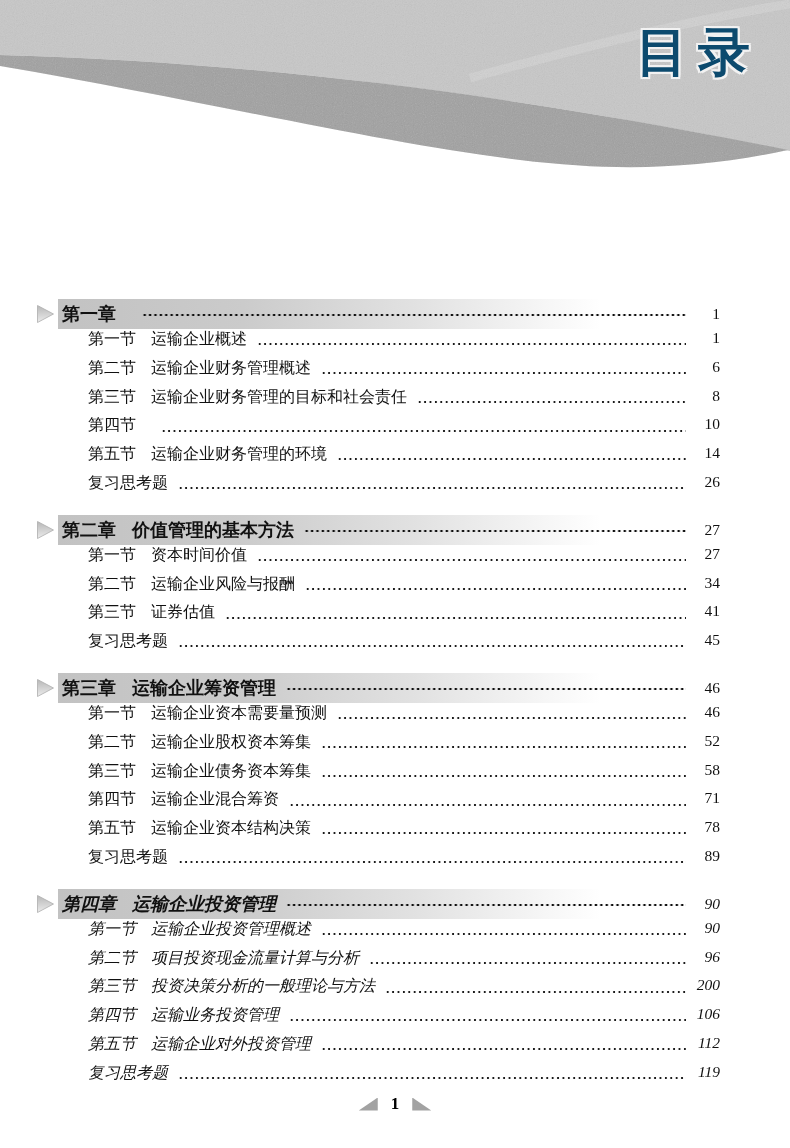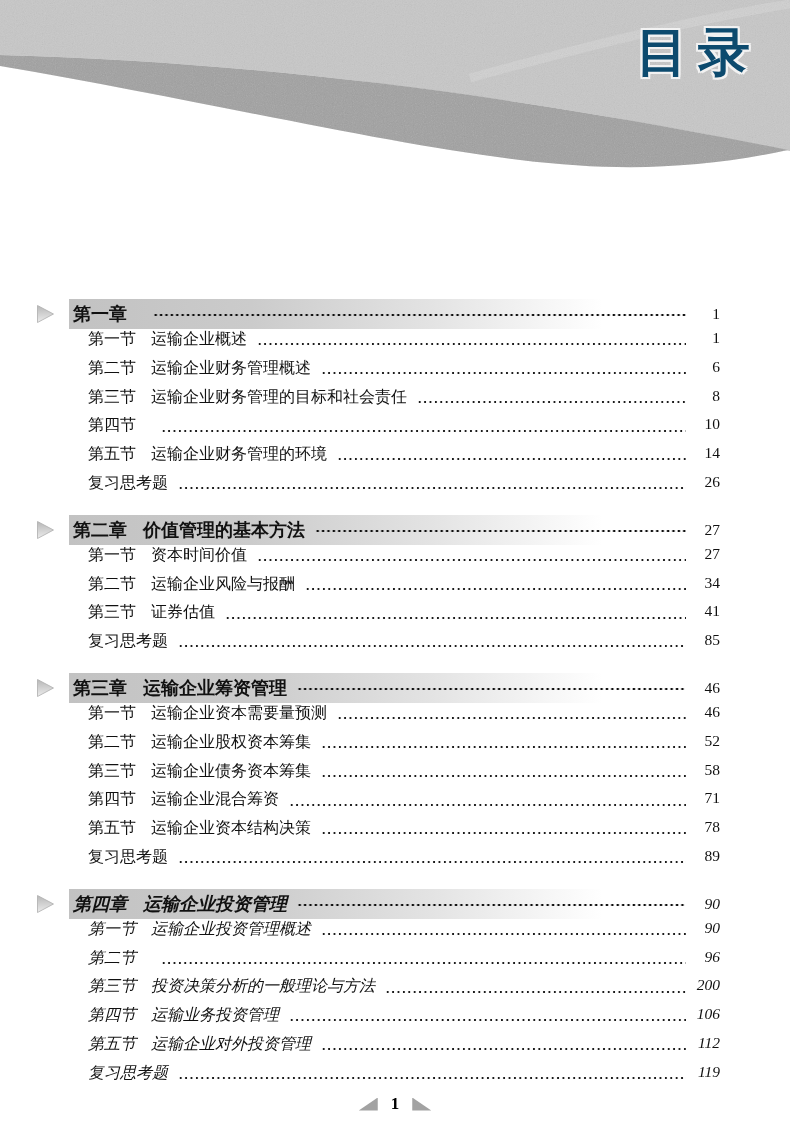--- a/index.html
+++ b/index.html
@@ -20,21 +20,21 @@
     text-shadow:-2px 0 0 #f2f2f2, 2px 0 0 #f2f2f2, 0 -2px 0 #f2f2f2,
                  0 2px 0 #f2f2f2, 2px 2px 0 #f2f2f2, -2px -2px 0 #f2f2f2,
                  2px -2px 0 #f2f2f2, -2px 2px 0 #f2f2f2;
   }
 
   
   .toc { position:absolute; top:299px; left:36px; width:684px; }
   .chapter { margin-bottom:13px; }
   .chapter:last-child { margin-bottom:0;font-style:italic; }
 
-  .chapter-row { display:flex; align-items:center; height:30px;gap:11px; }
+  .chapter-row { display:flex; align-items:center; height:30px; }
   .marker { flex:0 0 22px; width:22px; height:22px; display:flex; align-items:center; }
   .bar {
     flex:1 1 auto; display:flex; align-items:center; height:30px; min-width:0;
     padding-left:4px;
     background:linear-gradient(90deg,#c2c2c2 0%, #cbcbcb 28%,
                rgba(203,203,203,0.55) 55%, rgba(203,203,203,0) 82%);
   }
   .ch-label, .ch-title {
     font-family:"Liberation Sans", sans-serif;
     font-weight:bold; font-size:18px; white-space:nowrap;
@@ -205,21 +205,21 @@
     <span class="sec-label">第三节</span>
     <span class="sec-title">证券估值</span>
     <span class="dots"></span>
     <span class="pg">41</span>
   </div>
 
   <div class="section-row">
 
     <span class="sec-title">复习思考题</span>
     <span class="dots"></span>
-    <span class="pg">85</span>
+    <span class="pg">45</span>
   </div>
 </div>
   </section>
 
   <section class="chapter">
     <div class="chapter-row">
       <span class="marker">
         <svg width="20" height="20" viewBox="0 0 20 20">
           <defs>
             <linearGradient id="mk" x1="0" y1="0" x2="0" y2="1">
@@ -305,20 +305,21 @@
     <div class="sections">
   <div class="section-row">
     <span class="sec-label">第一节</span>
     <span class="sec-title">运输企业投资管理概述</span>
     <span class="dots"></span>
     <span class="pg">90</span>
   </div>
 
   <div class="section-row">
     <span class="sec-label">第二节</span>
+    <span class="sec-title">项目投资现金流量计算与分析</span>
     <span class="dots"></span>
     <span class="pg">96</span>
   </div>
 
   <div class="section-row">
     <span class="sec-label">第三节</span>
     <span class="sec-title">投资决策分析的一般理论与方法</span>
     <span class="dots"></span>
     <span class="pg">200</span>
   </div>

